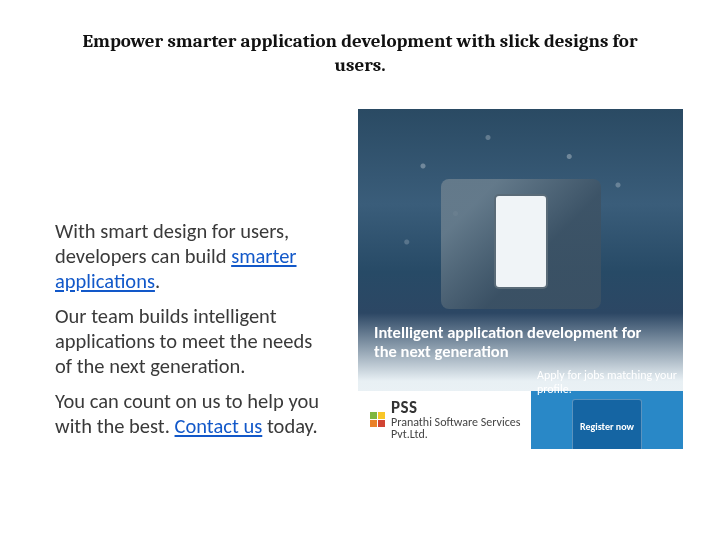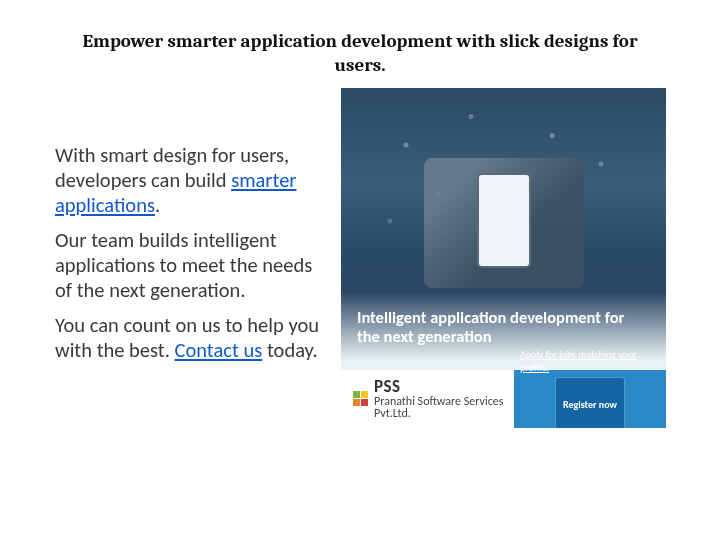--- a/index.html
+++ b/index.html
@@ -11,27 +11,27 @@
       color: #000;
       padding: 30px 55px 30px 55px;
       position: relative;
     }
     .title {
       font-family: Cambria, Georgia, serif;
       font-weight: bold;
       font-size: 19px;
       text-align: center;
       line-height: 1.25;
-      margin-bottom: 10px;
+      margin-bottom: 31px;
       color: #111;
     }
     .content {
       display: flex;
-      gap: 16px;
-      align-items: center;
+      gap: 33px;
+      align-items: flex-end;
     }
     .left-col {
       flex: 0 0 270px;
       font-size: 20.5px;
       line-height: 1.22;
       color: #3a3a3a;
     }
     .left-col p { margin-bottom: 10px; }
     .link {
       color: #1258c9;
@@ -81,21 +81,21 @@
       transform: translateX(-50%);
       width: 54px;
       height: 95px;
       background: #f0f4f7;
       border: 2px solid #5a6b78;
       border-radius: 5px;
     }
     .promo-headline {
       position: absolute;
       left: 16px;
-      top: 220px;
+      top: 214px;
       color: #fff;
       font-weight: bold;
       font-size: 16.5px;
       line-height: 1.2;
       width: 290px;
     }
     .promo-sub {
       position: absolute;
       left: 16px;
       top: 262px;
@@ -134,21 +134,21 @@
     .url-side {
       flex: 0 0 152px;
       background: #2988c7;
       display: flex;
       flex-direction: column;
       align-items: center;
       justify-content: center;
       padding: 4px 6px;
       gap: 3px;
     }
-    .apply-txt { color: #fff; font-size: 10px; text-decoration: underline; }
+    .apply-txt { color: #fff; font-size: 12px; }
     .register-btn {
       background: #1565a3;
       color: #fff;
       font-weight: bold;
       font-size: 10px;
       padding: 20px 7px;
       border-radius: 3px;
       border: 1px solid rgba(255,255,255,0.3);
     }
     .url-txt {

